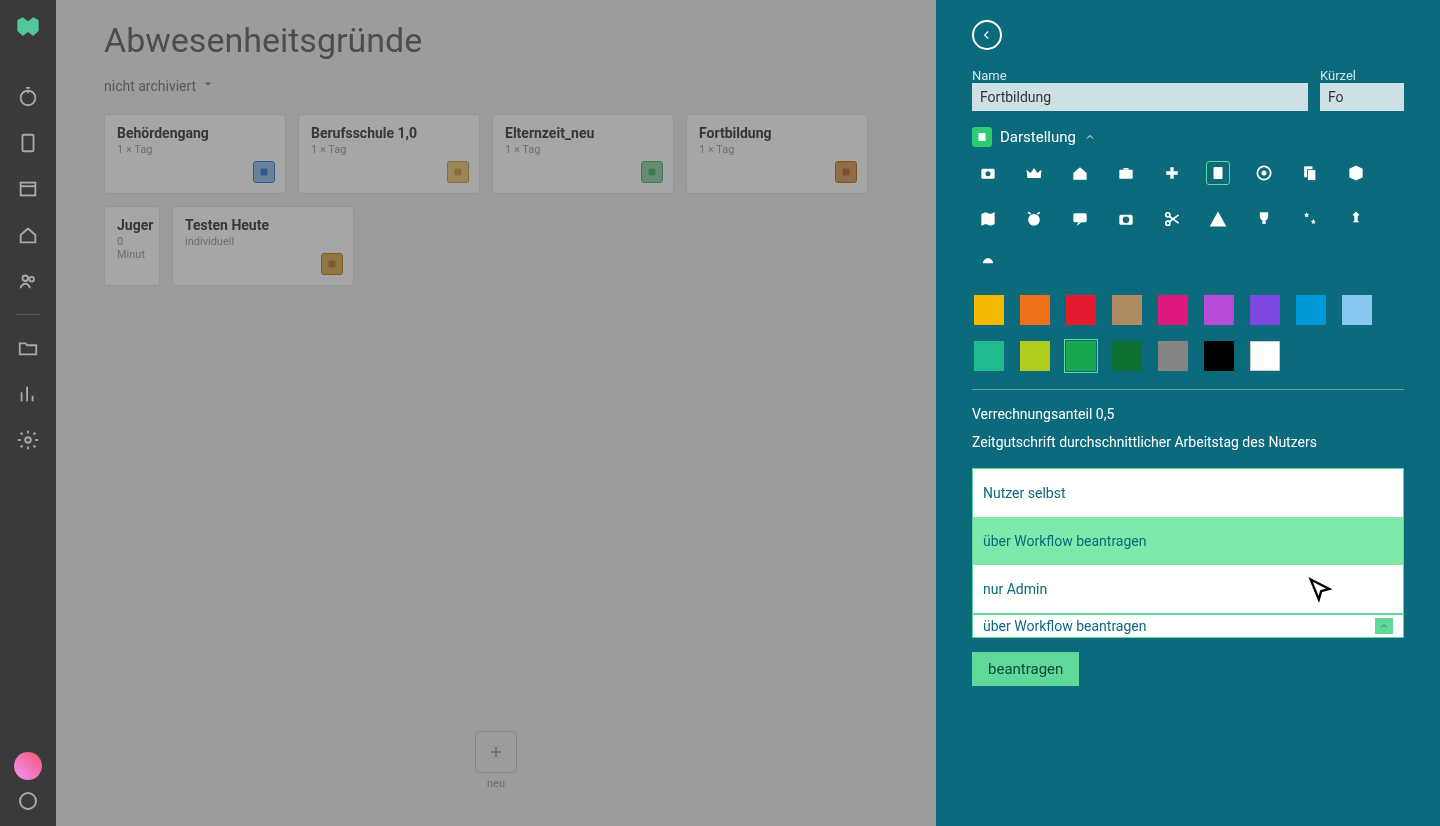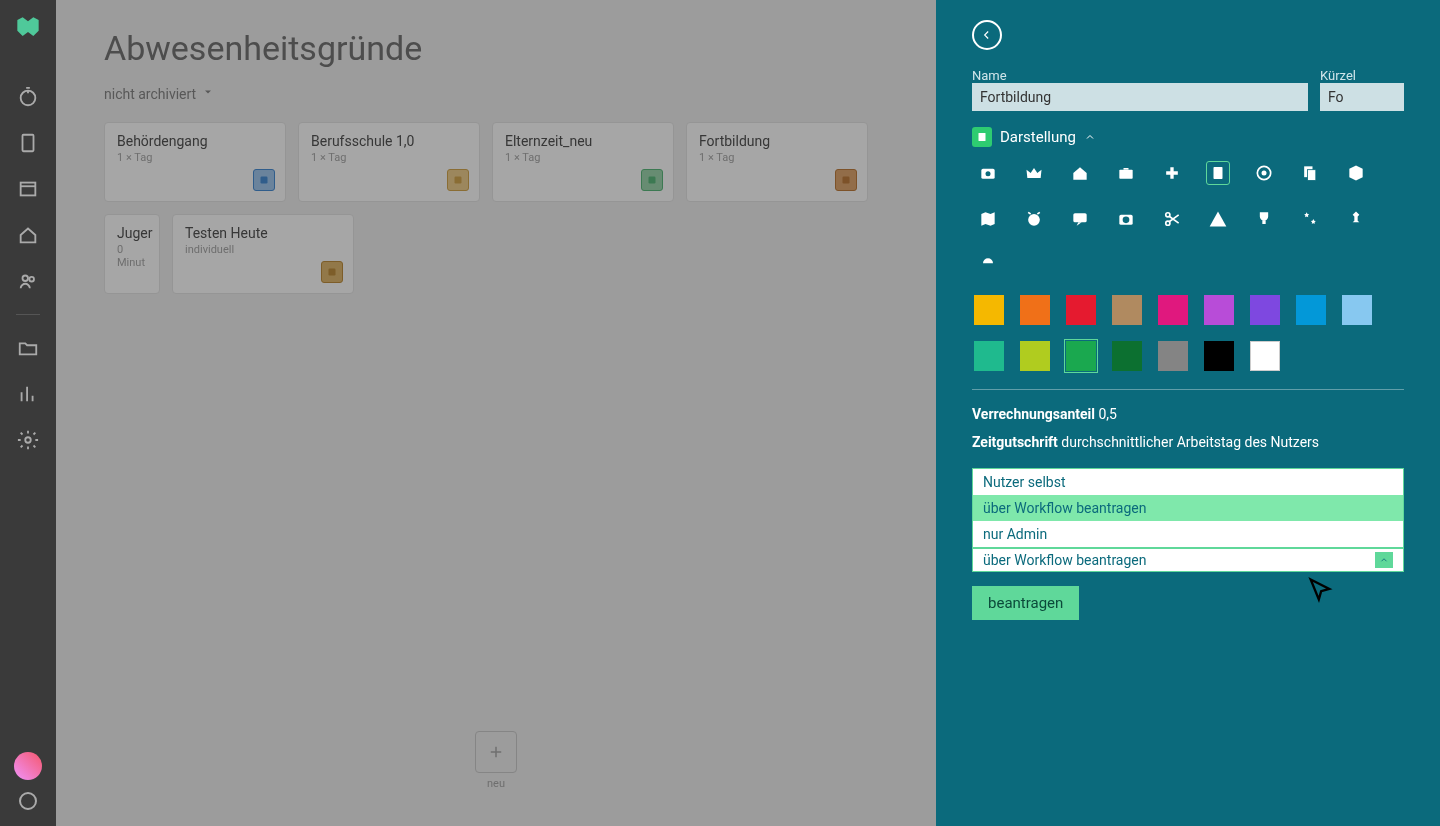--- a/index.html
+++ b/index.html
@@ -5,27 +5,27 @@
 *{margin:0;padding:0;box-sizing:border-box;font-family:-apple-system,BlinkMacSystemFont,"Segoe UI",Roboto,sans-serif}
 html,body{width:1440px;height:826px;overflow:hidden}
 body{display:flex;background:#f0f0f0}
 .sidebar{width:56px;height:100%;background:#3a3a3a;display:flex;flex-direction:column;align-items:center;padding-top:12px}
 .sidebar .logo{width:32px;height:32px;fill:#4fc99a;margin-bottom:30px}
 .sidebar .nav-icon{width:22px;height:22px;margin:12px 0;fill:#aaa;cursor:pointer}
 .sidebar .divider{width:24px;height:1px;background:#555;margin:10px 0}
 .sidebar .spacer{flex:1}
 .sidebar .avatar{width:28px;height:28px;border-radius:50%;background:linear-gradient(45deg,#f093fb,#f5576c);margin-bottom:12px}
 .sidebar .reload{width:18px;height:18px;border:2px solid #aaa;border-radius:50%;margin-bottom:16px}
-.main{flex:1;height:100%;position:relative;padding:28px 48px}
+.main{flex:1;height:100%;position:relative;padding:20px 48px}
 .page-title{font-size:34px;font-weight:400;color:#777;margin-bottom:18px}
 .filter-row{display:flex;gap:6px;color:#888;font-size:14px;margin-bottom:20px}
 .filter-row svg{width:12px;height:12px;fill:#888}
 .cards{display:flex;flex-wrap:wrap;gap:12px}
 .card{width:182px;height:80px;background:#fff;border:1px solid #e5e5e5;border-radius:4px;padding:10px 12px;position:relative}
-.card-title{font-size:14px;color:#555;font-weight:400}
+.card-title{font-size:14px;color:#555;font-weight:700}
 .card-sub{font-size:11px;color:#aaa;margin-top:2px}
 .card-badge{position:absolute;bottom:10px;right:10px;width:22px;height:22px;border-radius:3px;display:flex;align-items:center;justify-content:center}
 .card-badge svg{width:14px;height:14px}
 .fab-container{position:absolute;bottom:36px;left:50%;transform:translateX(-50%);text-align:center}
 .fab{width:42px;height:42px;border:1px solid #ccc;border-radius:4px;display:flex;align-items:center;justify-content:center;margin:0 auto;cursor:pointer}
 .fab svg{width:18px;height:18px;fill:#aaa}
 .fab-label{font-size:11px;color:#aaa;margin-top:4px}
 .dim-overlay{position:absolute;inset:0;background:rgba(0,0,0,0.35);pointer-events:none}
 .panel{width:504px;height:100%;background:#0b6a7c;color:#fff;padding:20px 36px;overflow:hidden;position:relative}
 .panel-header{display:flex;align-items:center;gap:12px;margin-bottom:18px}
@@ -45,24 +45,24 @@
 .display-toggle .chev{width:12px;height:12px;fill:#fff}
 .icon-grid{display:flex;flex-wrap:wrap;gap:22px;margin-bottom:18px;padding-left:4px}
 .icon-cell{width:24px;height:24px;display:flex;align-items:center;justify-content:center;cursor:pointer}
 .icon-cell svg{width:20px;height:20px;fill:#fff}
 .icon-cell.selected{border:1.5px solid #5fd89a;border-radius:3px;padding:2px}
 .color-grid{display:flex;flex-wrap:wrap;gap:16px;margin-bottom:18px;padding-left:2px}
 .color-swatch{width:30px;height:30px;cursor:pointer}
 .color-swatch.selected{outline:1.5px solid #5fd89a;outline-offset:1px}
 .hr{height:1px;background:rgba(255,255,255,0.35);margin:0 0 16px}
 .meta-line{font-size:14px;margin-bottom:12px}
-.meta-line .label{font-weight:700}
+.meta-line .label{font-weight:400}
 .dropdown-wrapper{position:relative;margin-top:18px}
 .dropdown-list{background:#fff;border:1px solid #5fd89a}
-.dropdown-item{padding:5px 10px;font-size:14px;color:#0b6a7c;cursor:pointer}
+.dropdown-item{padding:16px 10px;font-size:14px;color:#0b6a7c;cursor:pointer}
 .dropdown-item.highlighted{background:#7fe8ab}
 .dropdown-current{background:#fff;border:1px solid #5fd89a;padding:3px 10px;font-size:14px;color:#0b6a7c;display:flex;justify-content:space-between;align-items:center}
 .dropdown-current .caret{width:18px;height:16px;background:#5fd89a;display:flex;align-items:center;justify-content:center}
 .dropdown-current .caret svg{width:10px;height:10px;fill:#0b6a7c}
 .save-btn{margin-top:14px;background:#5fd89a;color:#0b4a3a;border:none;padding:8px 16px;font-size:15px;cursor:pointer}
 .cursor-pointer{position:absolute;right:106px;top:576px;pointer-events:none}
 .cursor-pointer svg{width:28px;height:28px;fill:#000}
 </style>
 </head>
 <body>

